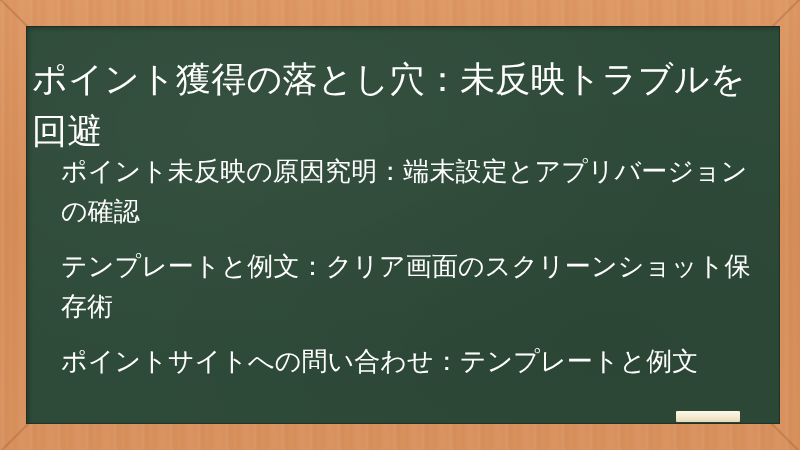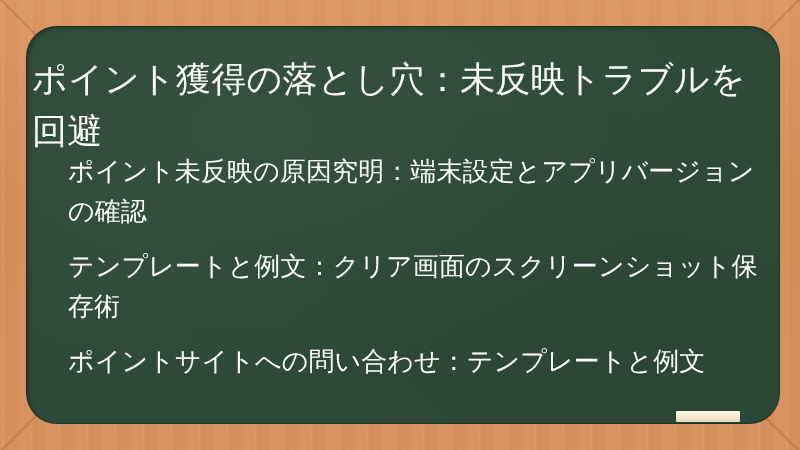--- a/index.html
+++ b/index.html
@@ -57,42 +57,41 @@
     box-sizing: border-box;
     background-color: #2e4a38;
     background-image:
       radial-gradient(ellipse at 30% 25%, rgba(255,255,255,0.035) 0%, rgba(255,255,255,0) 62%),
       radial-gradient(ellipse at 78% 80%, rgba(0,0,0,0.06) 0%, rgba(0,0,0,0) 60%);
     box-shadow:
       inset 0 0 0 1px rgba(20,40,28,0.55),
       inset 2px 2px 5px rgba(0,0,0,0.30);
     padding: 0;
     overflow: hidden;
-    border-radius: 31px;
   }
 
   
   #board-title {
     position: absolute;
     left: 6px;
     top: 4px;
     width: 722px;
     color: #ffffff;
     font-size: 35px;
     line-height: 52px;
     font-weight: 400;
     letter-spacing: 0.2px;
     white-space: normal;
     word-break: break-all;
   }
 
   
   #headings-list {
     position: absolute;
-    left: 42px;
+    left: 35px;
     top: 125px;
     width: 700px;
     margin: 0;
     padding: 0;
     list-style: none;
   }
   .heading-item {
     color: #ffffff;
     font-size: 26px;
     line-height: 40px;

